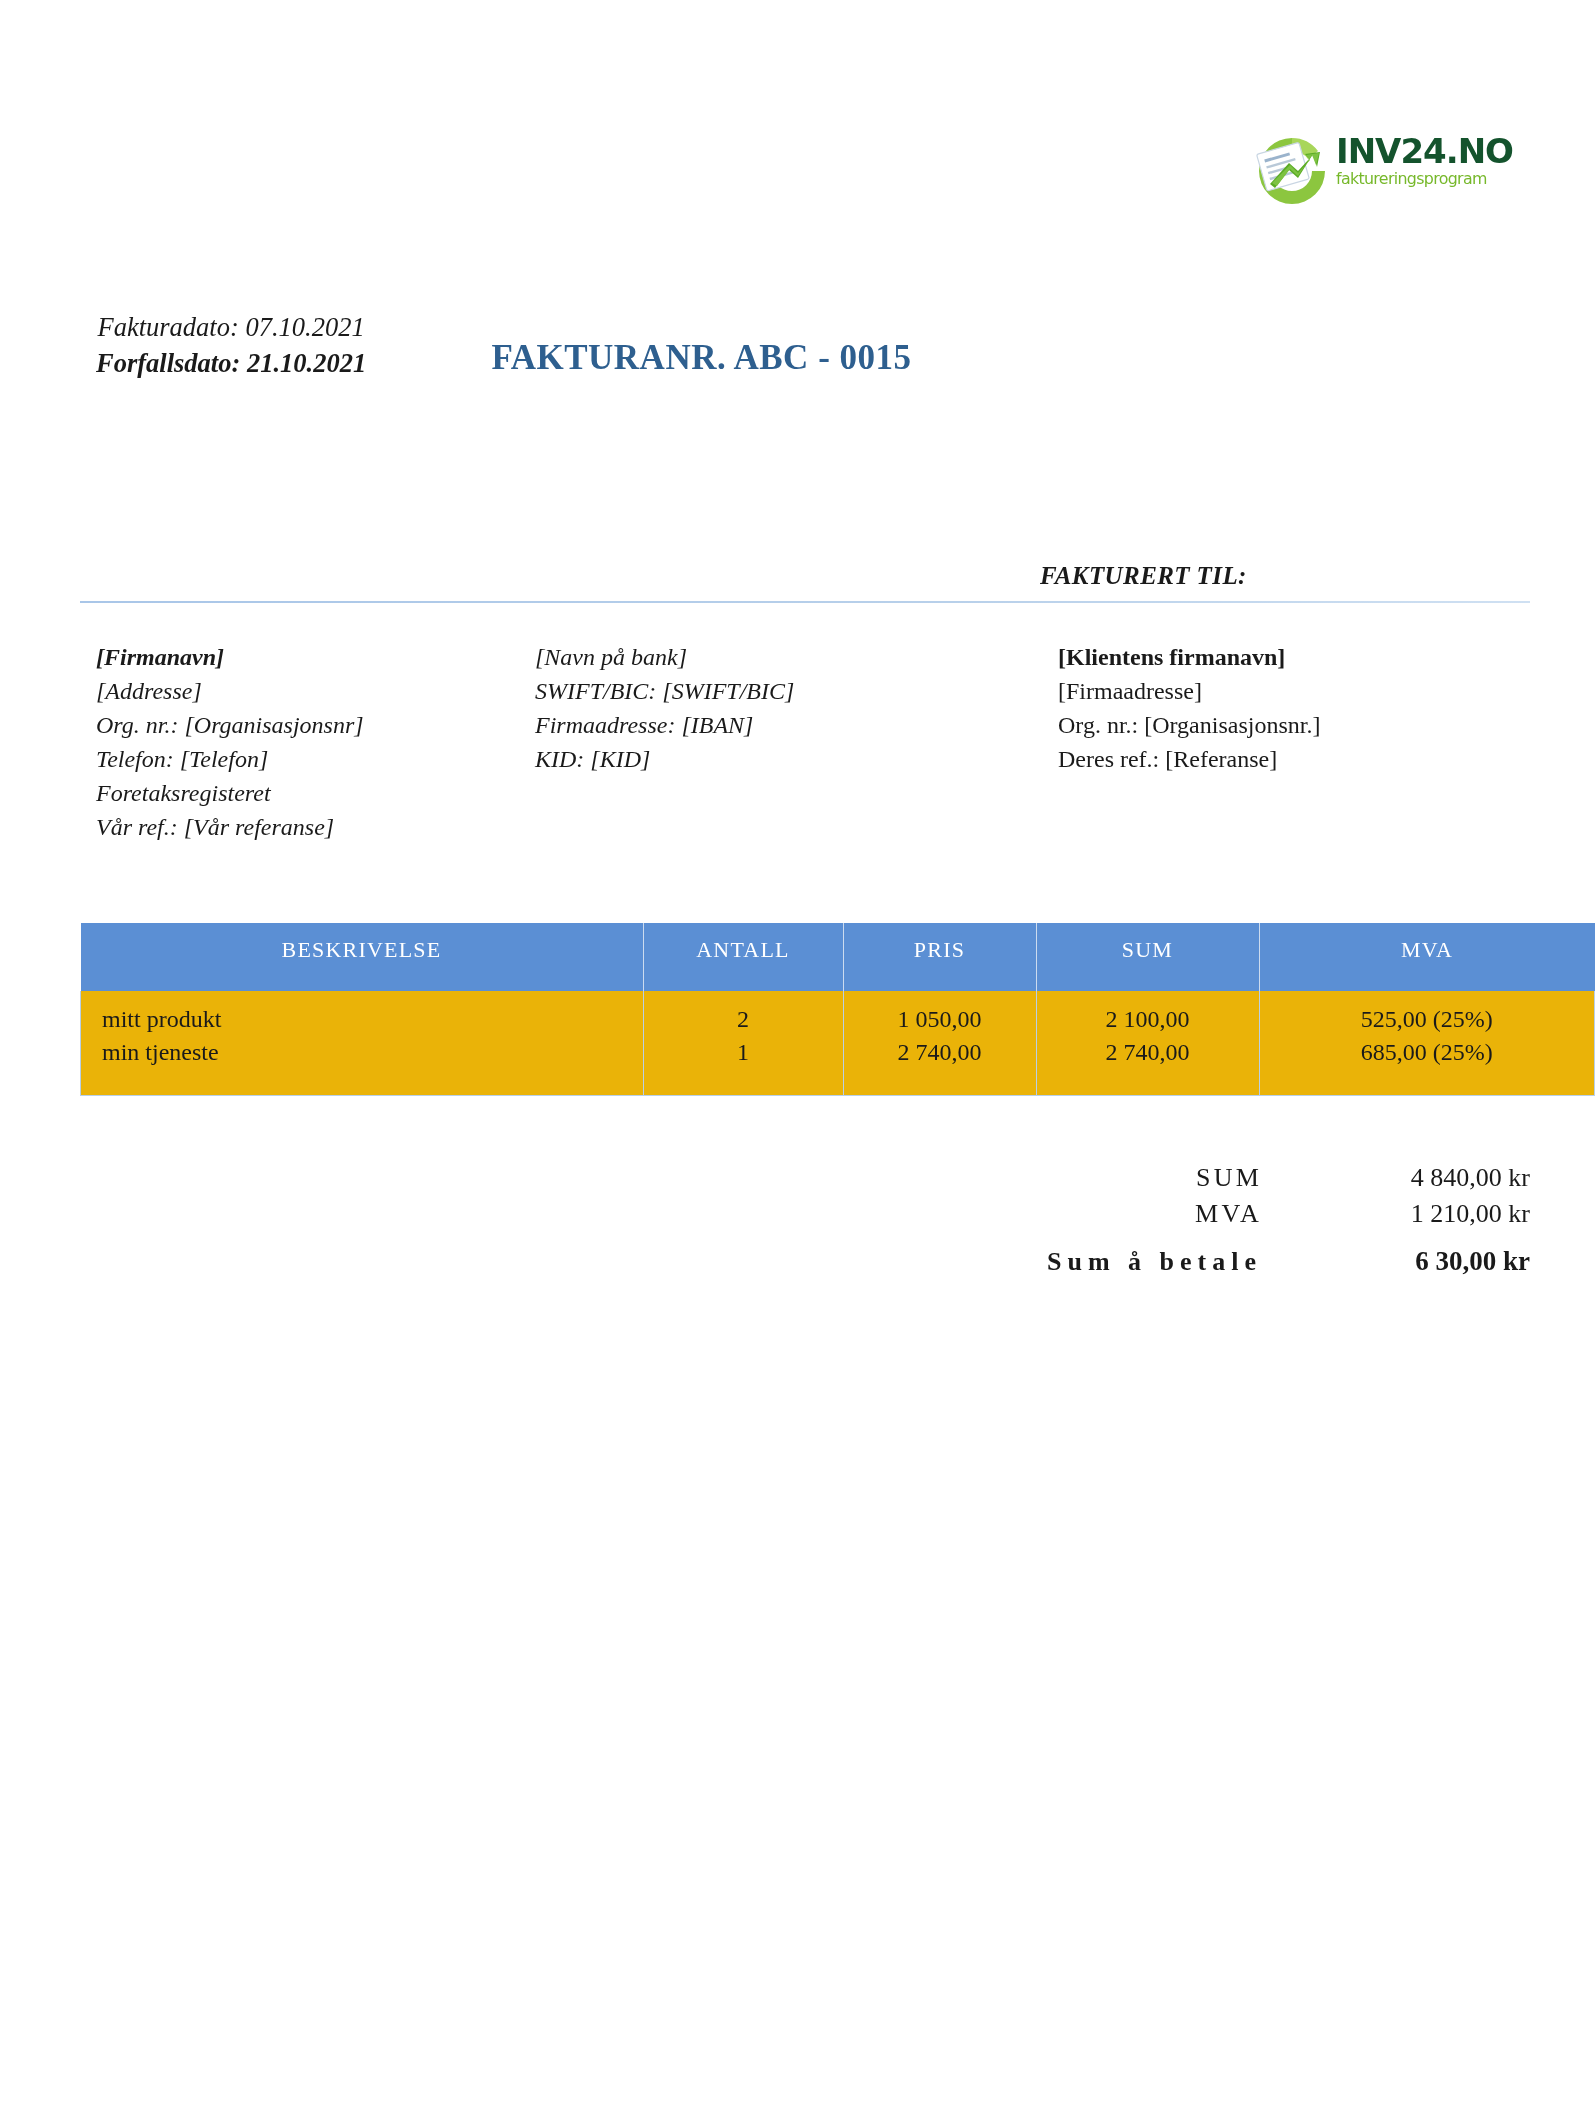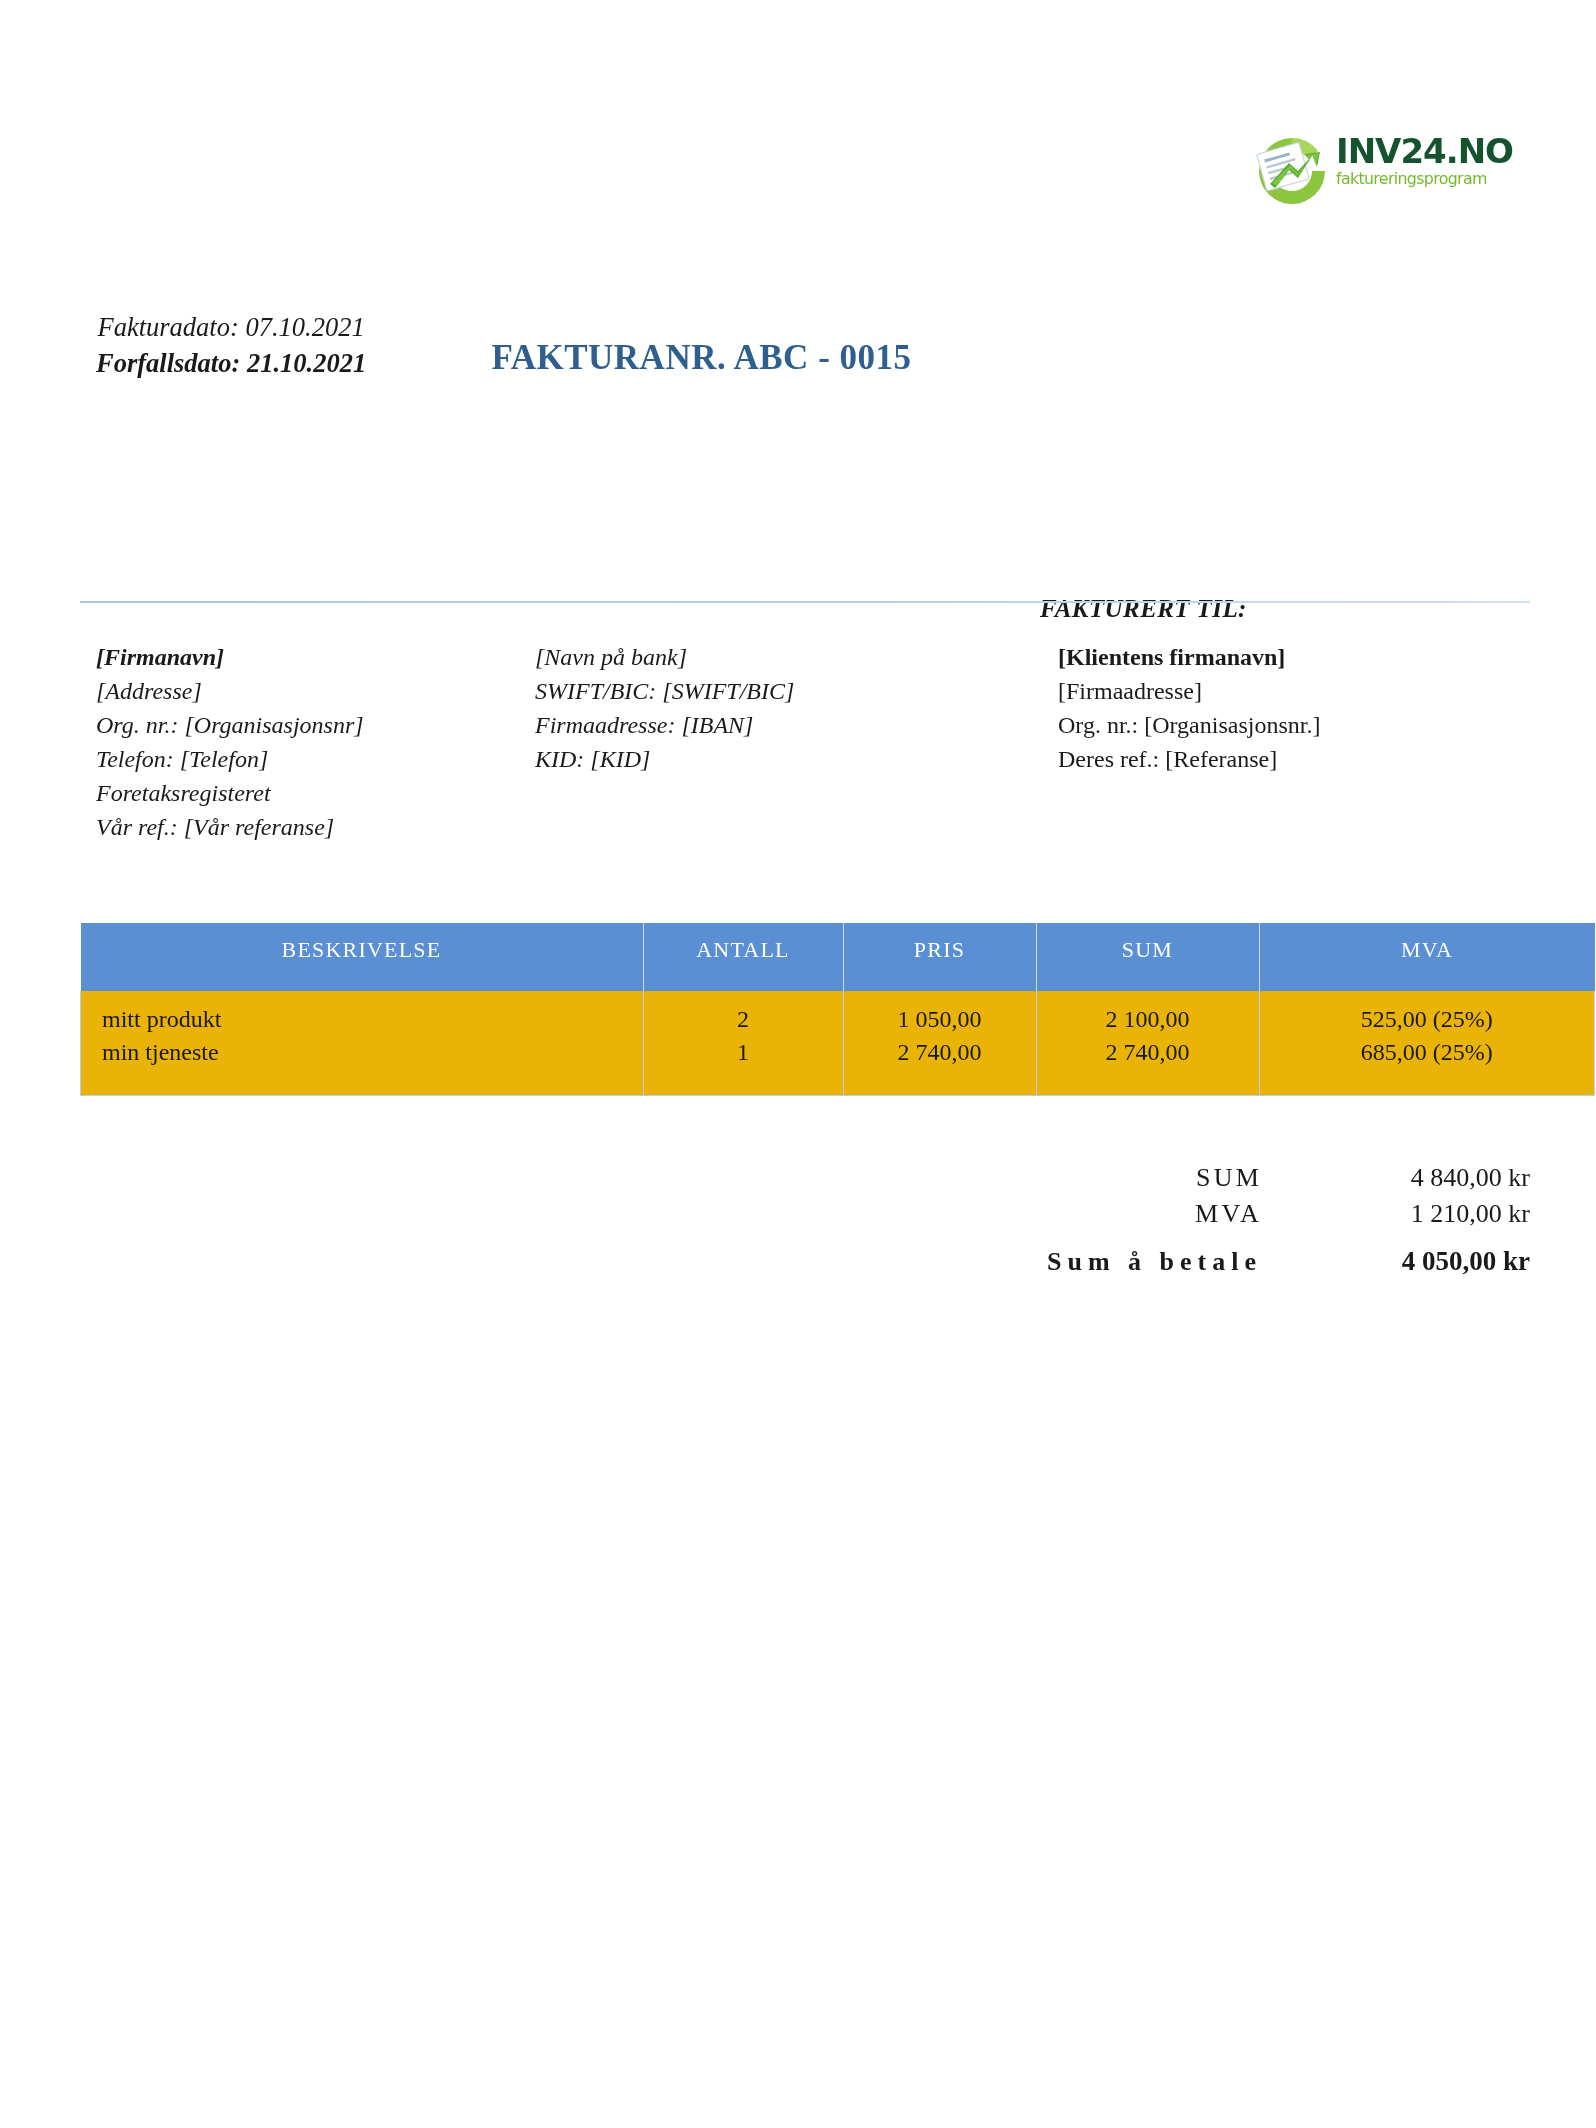--- a/index.html
+++ b/index.html
@@ -86,21 +86,21 @@
     font-size: 35px;
     font-weight: bold;
     color: #2e5f8f;
     letter-spacing: 0.5px;
   }
 
   
   .billed-to {
     position: absolute;
     left: 1040px;
-    top: 595px;
+    top: 562px;
     font-style: italic;
     font-weight: bold;
     font-size: 25px;
     letter-spacing: 0.4px;
     text-align: right;
   }
 
   
   .divider {
     position: absolute;
@@ -309,19 +309,19 @@
           <tr>
         <td class="t-label">SUM</td>
         <td class="t-value">4 840,00 kr</td>
       </tr>
       <tr>
         <td class="t-label">MVA</td>
         <td class="t-value">1 210,00 kr</td>
       </tr>
       <tr class="grand">
         <td class="t-label">Sum å betale</td>
-        <td class="t-value">4 050,00 kr</td>
+        <td class="t-value">6 30,00 kr</td>
       </tr>
     </tbody>
       </table>
   </div>
 
 </div>
 
 </body></html>

